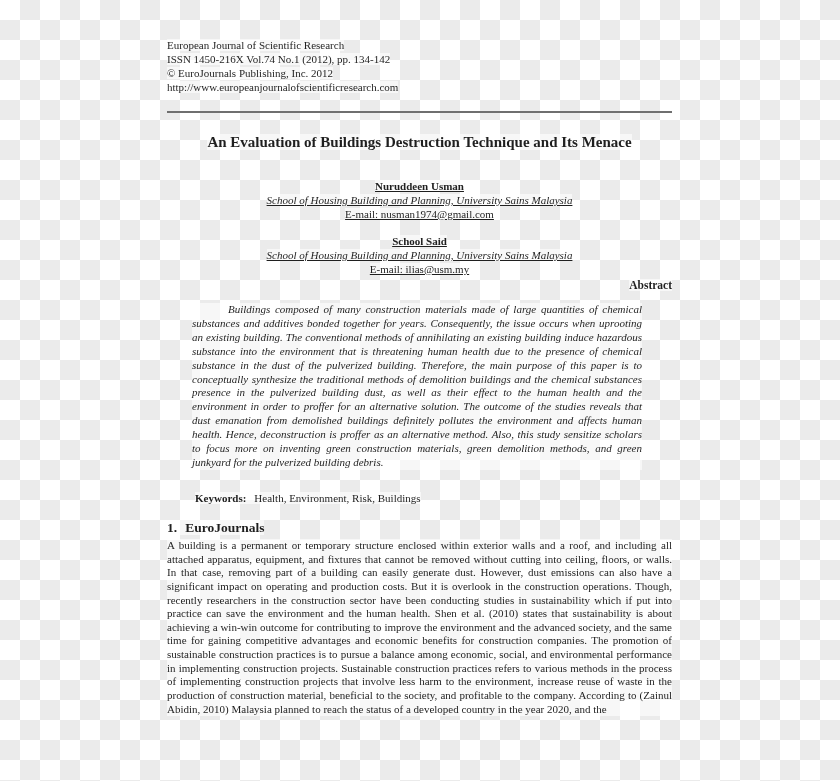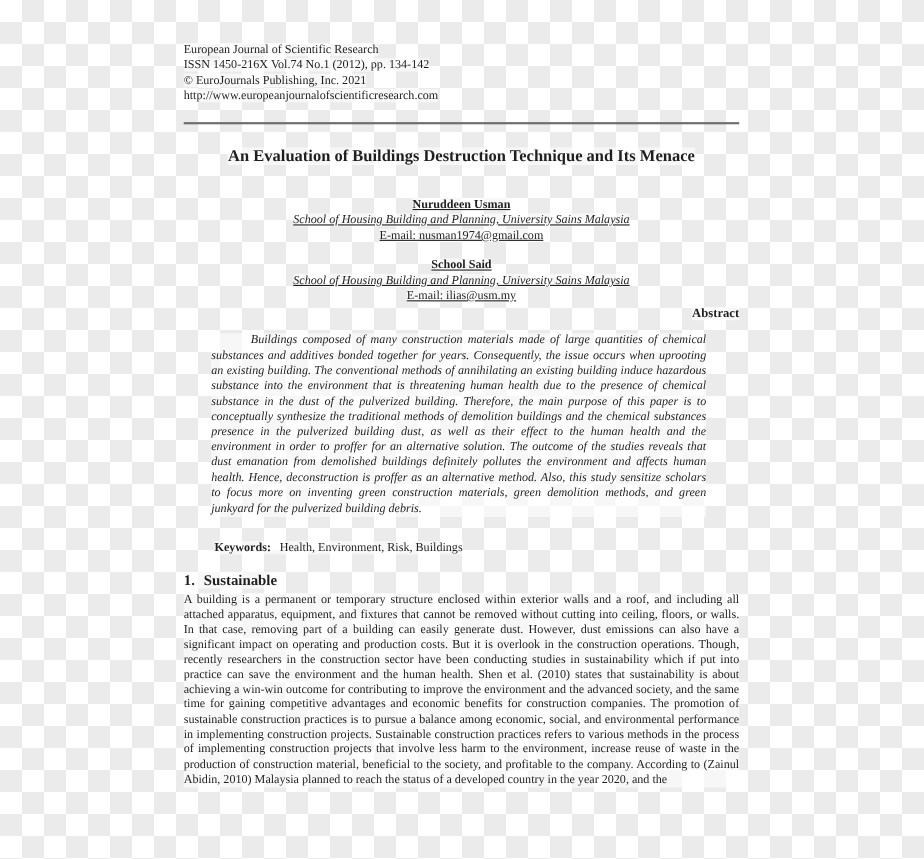--- a/index.html
+++ b/index.html
@@ -99,21 +99,21 @@
 </style>
 </head>
 <body>
 
 <div class="canvas">
   <div class="page">
 
     <div class="jheader">
       <div><span class="band">European Journal of Scientific Research</span></div>
       <div><span class="band">ISSN 1450-216X Vol.74 No.1 (2012), pp. 134-142</span></div>
-      <div><span class="band">© EuroJournals Publishing, Inc. 2021</span></div>
+      <div><span class="band">© EuroJournals Publishing, Inc. 2012</span></div>
       <div><span class="band">http://www.europeanjournalofscientificresearch.com</span></div>
     </div>
 
     <h1 class="paper-title"><span class="band">An Evaluation of Buildings Destruction Technique and Its Menace</span></h1>
 
     <div class="authors author-block-1">
       <div><span class="band author-name">Nuruddeen Usman</span></div>
       <div><span class="band author-affil">School of Housing Building and Planning, University Sains Malaysia</span></div>
       <div><span class="band">E-mail: nusman1974@gmail.com</span></div>
     </div>
@@ -126,19 +126,19 @@
 
     <div class="abstract-heading"><span class="band">Abstract</span></div>
 
     <p class="abstract-text band">Buildings composed of many construction materials made of large quantities of chemical substances and additives bonded together for years. Consequently, the issue occurs when uprooting an existing building. The conventional methods of annihilating an existing building induce hazardous substance into the environment that is threatening human health due to the presence of chemical substance in the dust of the pulverized building. Therefore, the main purpose of this paper is to conceptually synthesize the traditional methods of demolition buildings and the chemical substances presence in the pulverized building dust, as well as their effect to the human health and the environment in order to proffer for an alternative solution. The outcome of the studies reveals that dust emanation from demolished buildings definitely pollutes the environment and affects human health. Hence, deconstruction is proffer as an alternative method. Also, this study sensitize scholars to focus more on inventing green construction materials, green demolition methods, and green junkyard for the pulverized building debris.</p>
 
     <div class="keywords">
       <span class="band"><span class="keywords-label">Keywords:</span><span>Health, Environment, Risk, Buildings</span></span>
     </div>
 
     <h2 class="intro-heading">
-      <span class="band"><span class="intro-number">1.</span><span>Sustainable</span></span>
+      <span class="band"><span class="intro-number">1.</span><span>EuroJournals</span></span>
     </h2>
 
     <p class="body-text band">A building is a permanent or temporary structure enclosed within exterior walls and a roof, and including all attached apparatus, equipment, and fixtures that cannot be removed without cutting into ceiling, floors, or walls. In that case, removing part of a building can easily generate dust. However, dust emissions can also have a significant impact on operating and production costs. But it is overlook in the construction operations. Though, recently researchers in the construction sector have been conducting studies in sustainability which if put into practice can save the environment and the human health. Shen et al. (2010) states that sustainability is about achieving a win-win outcome for contributing to improve the environment and the advanced society, and the same time for gaining competitive advantages and economic benefits for construction companies. The promotion of sustainable construction practices is to pursue a balance among economic, social, and environmental performance in implementing construction projects. Sustainable construction practices refers to various methods in the process of implementing construction projects that involve less harm to the environment, increase reuse of waste in the production of construction material, beneficial to the society, and profitable to the company. According to (Zainul Abidin, 2010) Malaysia planned to reach the status of a developed country in the year 2020, and the</p>
 
   </div>
 </div>
 
 </body></html>

